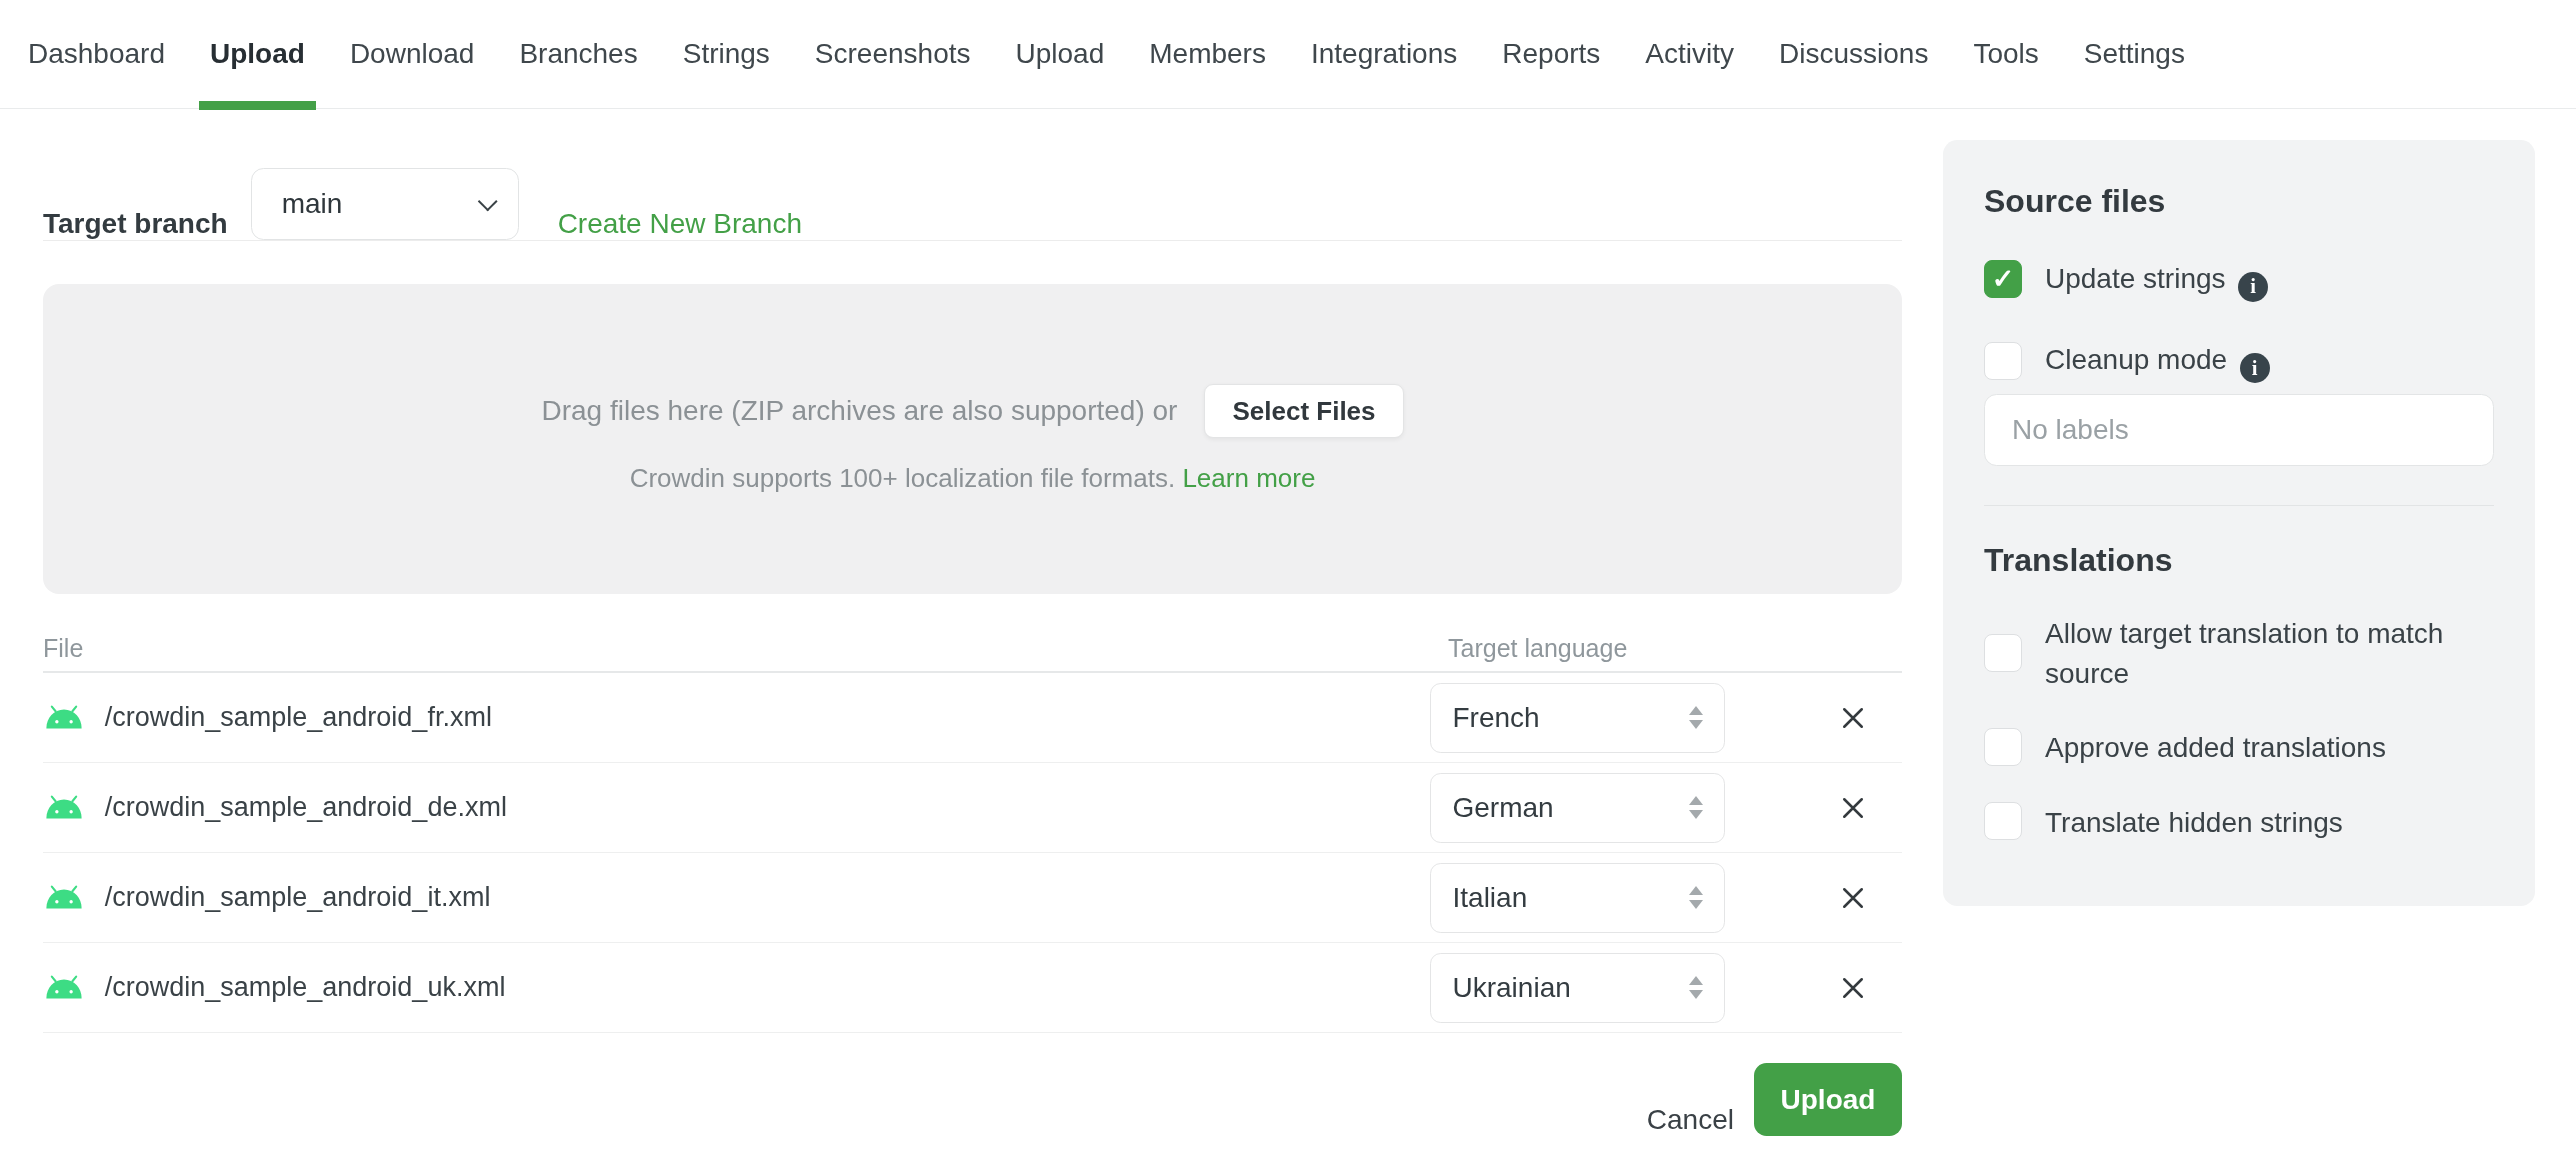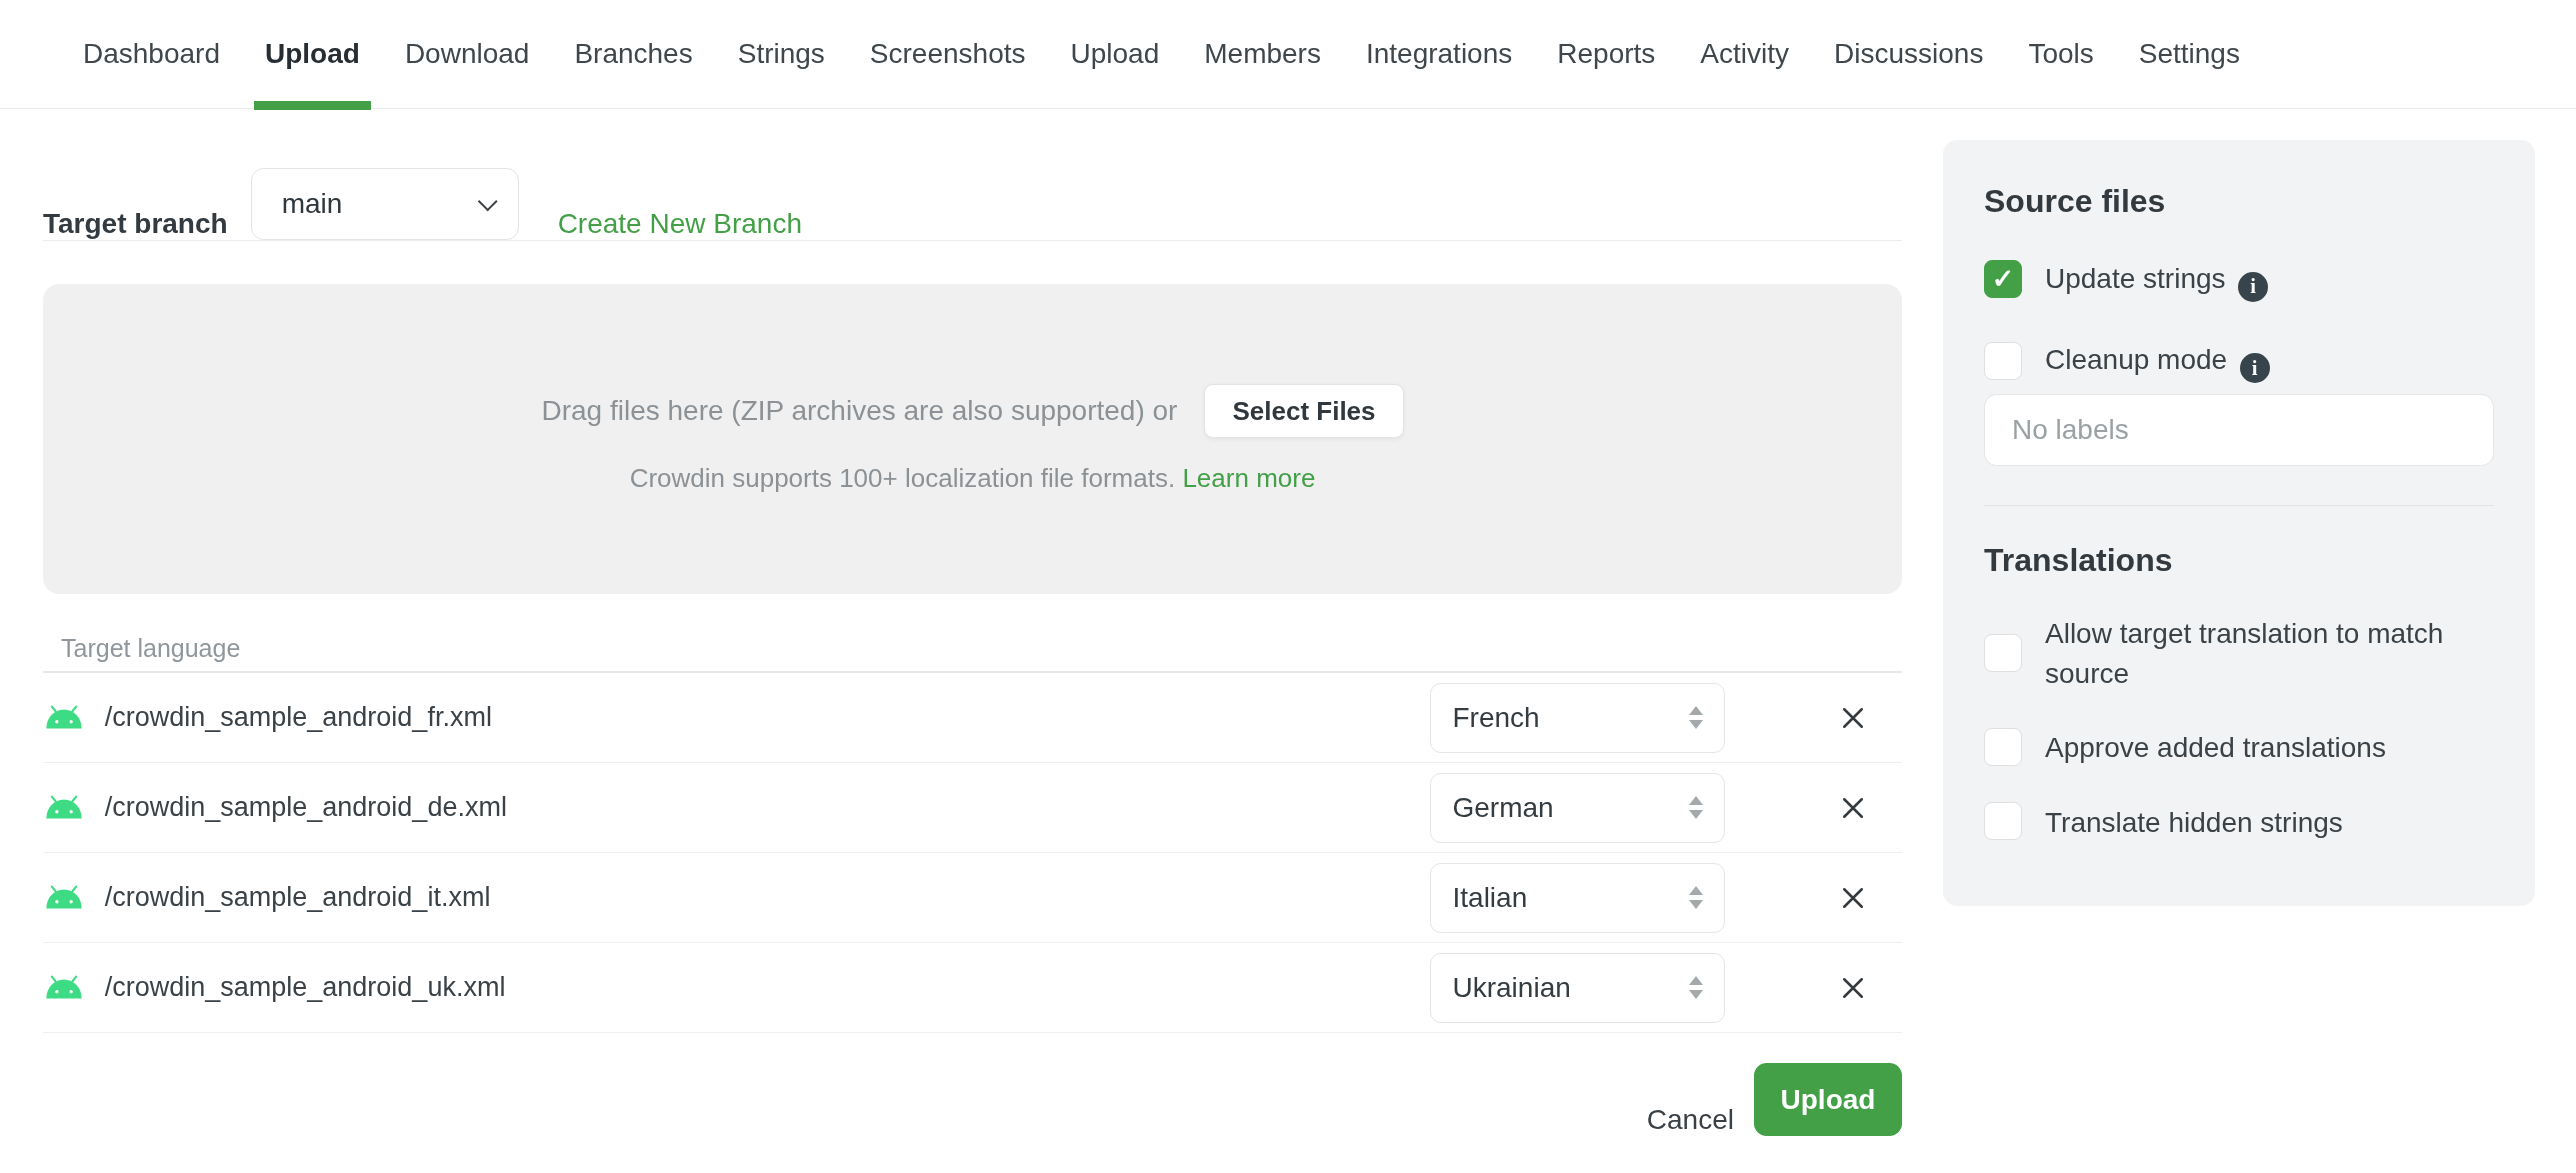--- a/index.html
+++ b/index.html
@@ -2,21 +2,21 @@
 <html style="font-size:14.3px"><head>
 <meta charset="utf-8">
 <style>
   * { margin:0; padding:0; box-sizing:border-box; }
   html,body { width:2576px; height:1174px; background:#ffffff;
               font-family:"Liberation Sans", sans-serif; color:#3a4247; overflow:hidden; }
 
   
   .nav { position:absolute; top:0; left:0; width:2576px; height:109px;
          border-bottom:1.8px solid #e9ebec; display:flex; align-items:center;
-         padding-left:83px; gap:45px; }
+         padding-left:28px; gap:45px; }
   .nav-item { font-size:28px; color:#3f474c; cursor:pointer; position:relative;
               height:109px; display:flex; align-items:center; white-space:nowrap; }
   .nav-item.active { color:#272e33; font-weight:700; }
   .nav-item.active::after { content:""; position:absolute; left:-10.7px; right:-10.7px;
               bottom:-1.8px; height:9px; background:#43a047; }
 
   
   .main { position:absolute; left:43px; top:109px; width:1859px; }
 
   .branch-row { height:132px; display:flex; align-items:flex-end;
@@ -132,20 +132,21 @@
     </div>
     <div class="dz-line2">
       <span>Crowdin supports 100+ localization file formats.</span>
       <span> </span>
       <a class="link">Learn more</a>
     </div>
   </div>
 
   <div class="files-table">
     <div class="tgrid thead">
+      <div class="th">File</div>
       <div class="th lang">Target language</div>
       <div></div>
     </div>
 
     <div class="tgrid trow">
       <div class="file-cell">
         <svg class="android-icon" viewBox="0 0 100 62">
           <path d="M8 56 C8 31 26 11 50 11 C74 11 92 31 92 56 Z" fill="currentColor"></path>
           <path d="M30 15 L21 4 M70 15 L79 4" stroke="currentColor" stroke-width="5" stroke-linecap="round" fill="none"></path>
           <circle cx="33" cy="40" r="4" fill="#ffffff"></circle>

